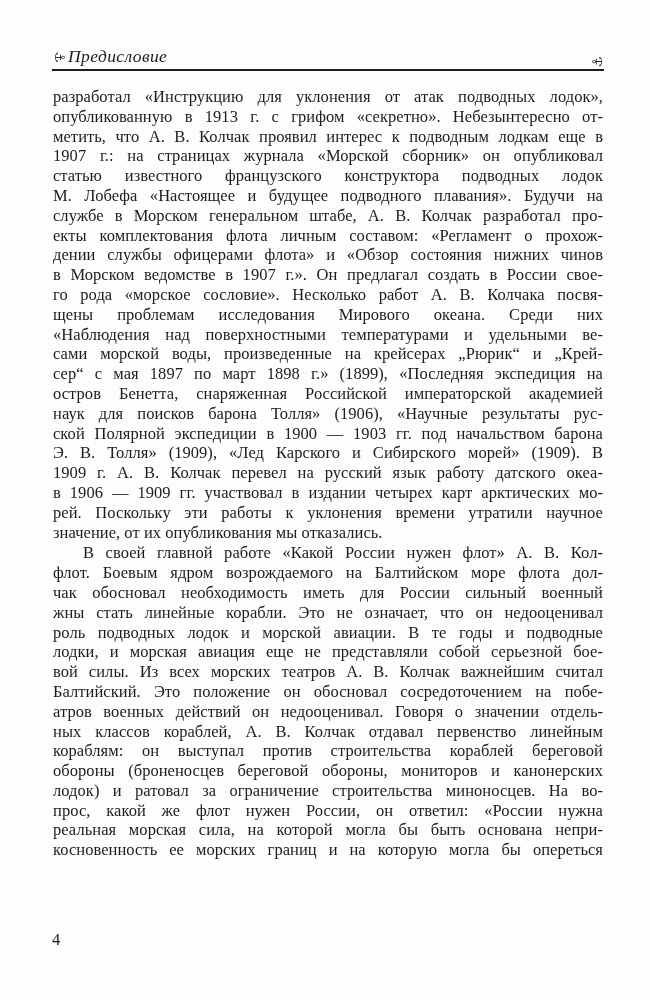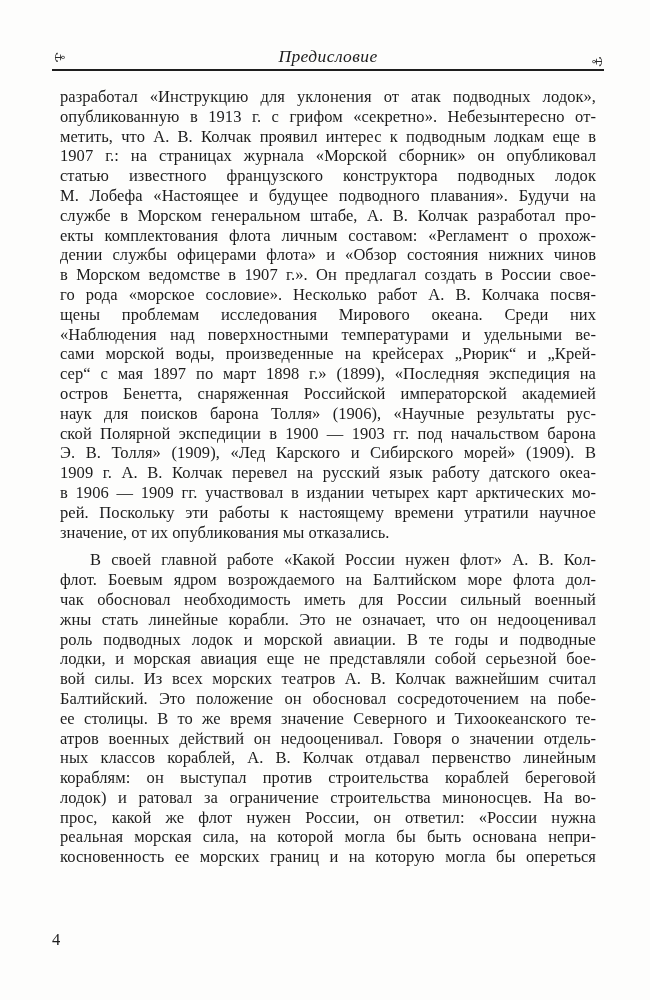--- a/index.html
+++ b/index.html
@@ -33,34 +33,33 @@
     line-height: 13px;
     color: #2a2a2a;
     display: inline-block;
     width: 16px;
     flex: 0 0 auto;
   }
   .running-head .orn.left  { transform: rotate(90deg) translateY(1px); }
   .running-head .orn.right { transform: rotate(-90deg) translateY(1px); }
   .running-head .rh-title {
     flex: 1 1 auto;
-    text-align: center;
     font-style: italic;
     font-size: 17.5px;
     letter-spacing: 0.4px;
     line-height: 20px;
   }
   
   .text-block {
     margin-top: 16px;
     font-size: 16.5px;
     line-height: 19.8px;
     letter-spacing: 0.05px;
   }
-  .paragraph { margin: 8px; }
+  .paragraph { margin: 1px; }
   .line {
     white-space: nowrap;
     text-align: justify;
     text-align-last: justify;
   }
   .line.flush-left {
     text-align-last: left;
   }
   .line.indent {
     text-indent: 30px;
@@ -100,36 +99,36 @@
         <div class="line">щены проблемам исследования Мирового океана. Среди них</div>
         <div class="line">«Наблюдения над поверхностными температурами и удельными ве-</div>
         <div class="line">сами морской воды, произведенные на крейсерах „Рюрик“ и „Крей-</div>
         <div class="line">сер“ с мая 1897 по март 1898 г.» (1899), «Последняя экспедиция на</div>
         <div class="line">остров Бенетта, снаряженная Российской императорской академией</div>
         <div class="line">наук для поисков барона Толля» (1906), «Научные результаты рус-</div>
         <div class="line">ской Полярной экспедиции в 1900 — 1903 гг. под начальством барона</div>
         <div class="line">Э. В. Толля» (1909), «Лед Карского и Сибирского морей» (1909). В</div>
         <div class="line">1909 г. А. В. Колчак перевел на русский язык работу датского океа-</div>
         <div class="line">в 1906 — 1909 гг. участвовал в издании четырех карт арктических мо-</div>
-        <div class="line">рей. Поскольку эти работы к настоящему времени утратили научное</div>
+        <div class="line">рей. Поскольку эти работы к уклонения времени утратили научное</div>
         <div class="line flush-left">значение, от их опубликования мы отказались.</div>
       </div>
     <div class="paragraph">
         <div class="line indent">В своей главной работе «Какой России нужен флот»  А. В. Кол-</div>
         <div class="line">флот. Боевым ядром возрождаемого на Балтийском море флота дол-</div>
         <div class="line">чак обосновал необходимость иметь для России сильный военный</div>
         <div class="line">жны стать линейные корабли. Это не означает, что он недооценивал</div>
         <div class="line">роль подводных лодок и морской авиации. В те годы и подводные</div>
         <div class="line">лодки, и морская авиация еще не представляли собой серьезной бое-</div>
         <div class="line">вой силы. Из всех морских театров А. В. Колчак важнейшим считал</div>
         <div class="line">Балтийский. Это положение он обосновал сосредоточением на побе-</div>
-        <div class="line">ее столицы. В то же время значение Северного и Тихоокеанского те-</div>
         <div class="line">атров военных действий он недооценивал. Говоря о значении отдель-</div>
         <div class="line">ных классов кораблей, А. В. Колчак отдавал первенство линейным</div>
         <div class="line">кораблям: он выступал против строительства кораблей береговой</div>
+        <div class="line">обороны (броненосцев береговой обороны, мониторов и канонерских</div>
         <div class="line">лодок) и ратовал за ограничение строительства миноносцев. На во-</div>
         <div class="line">прос,  какой же флот нужен  России,  он  ответил:  «России нужна</div>
         <div class="line">реальная морская сила, на которой могла бы быть основана непри-</div>
         <div class="line">косновенность ее морских границ и на которую могла бы опереться</div>
       </div>
   </div>
 
   <div class="folio">4</div>
 
 </div>

